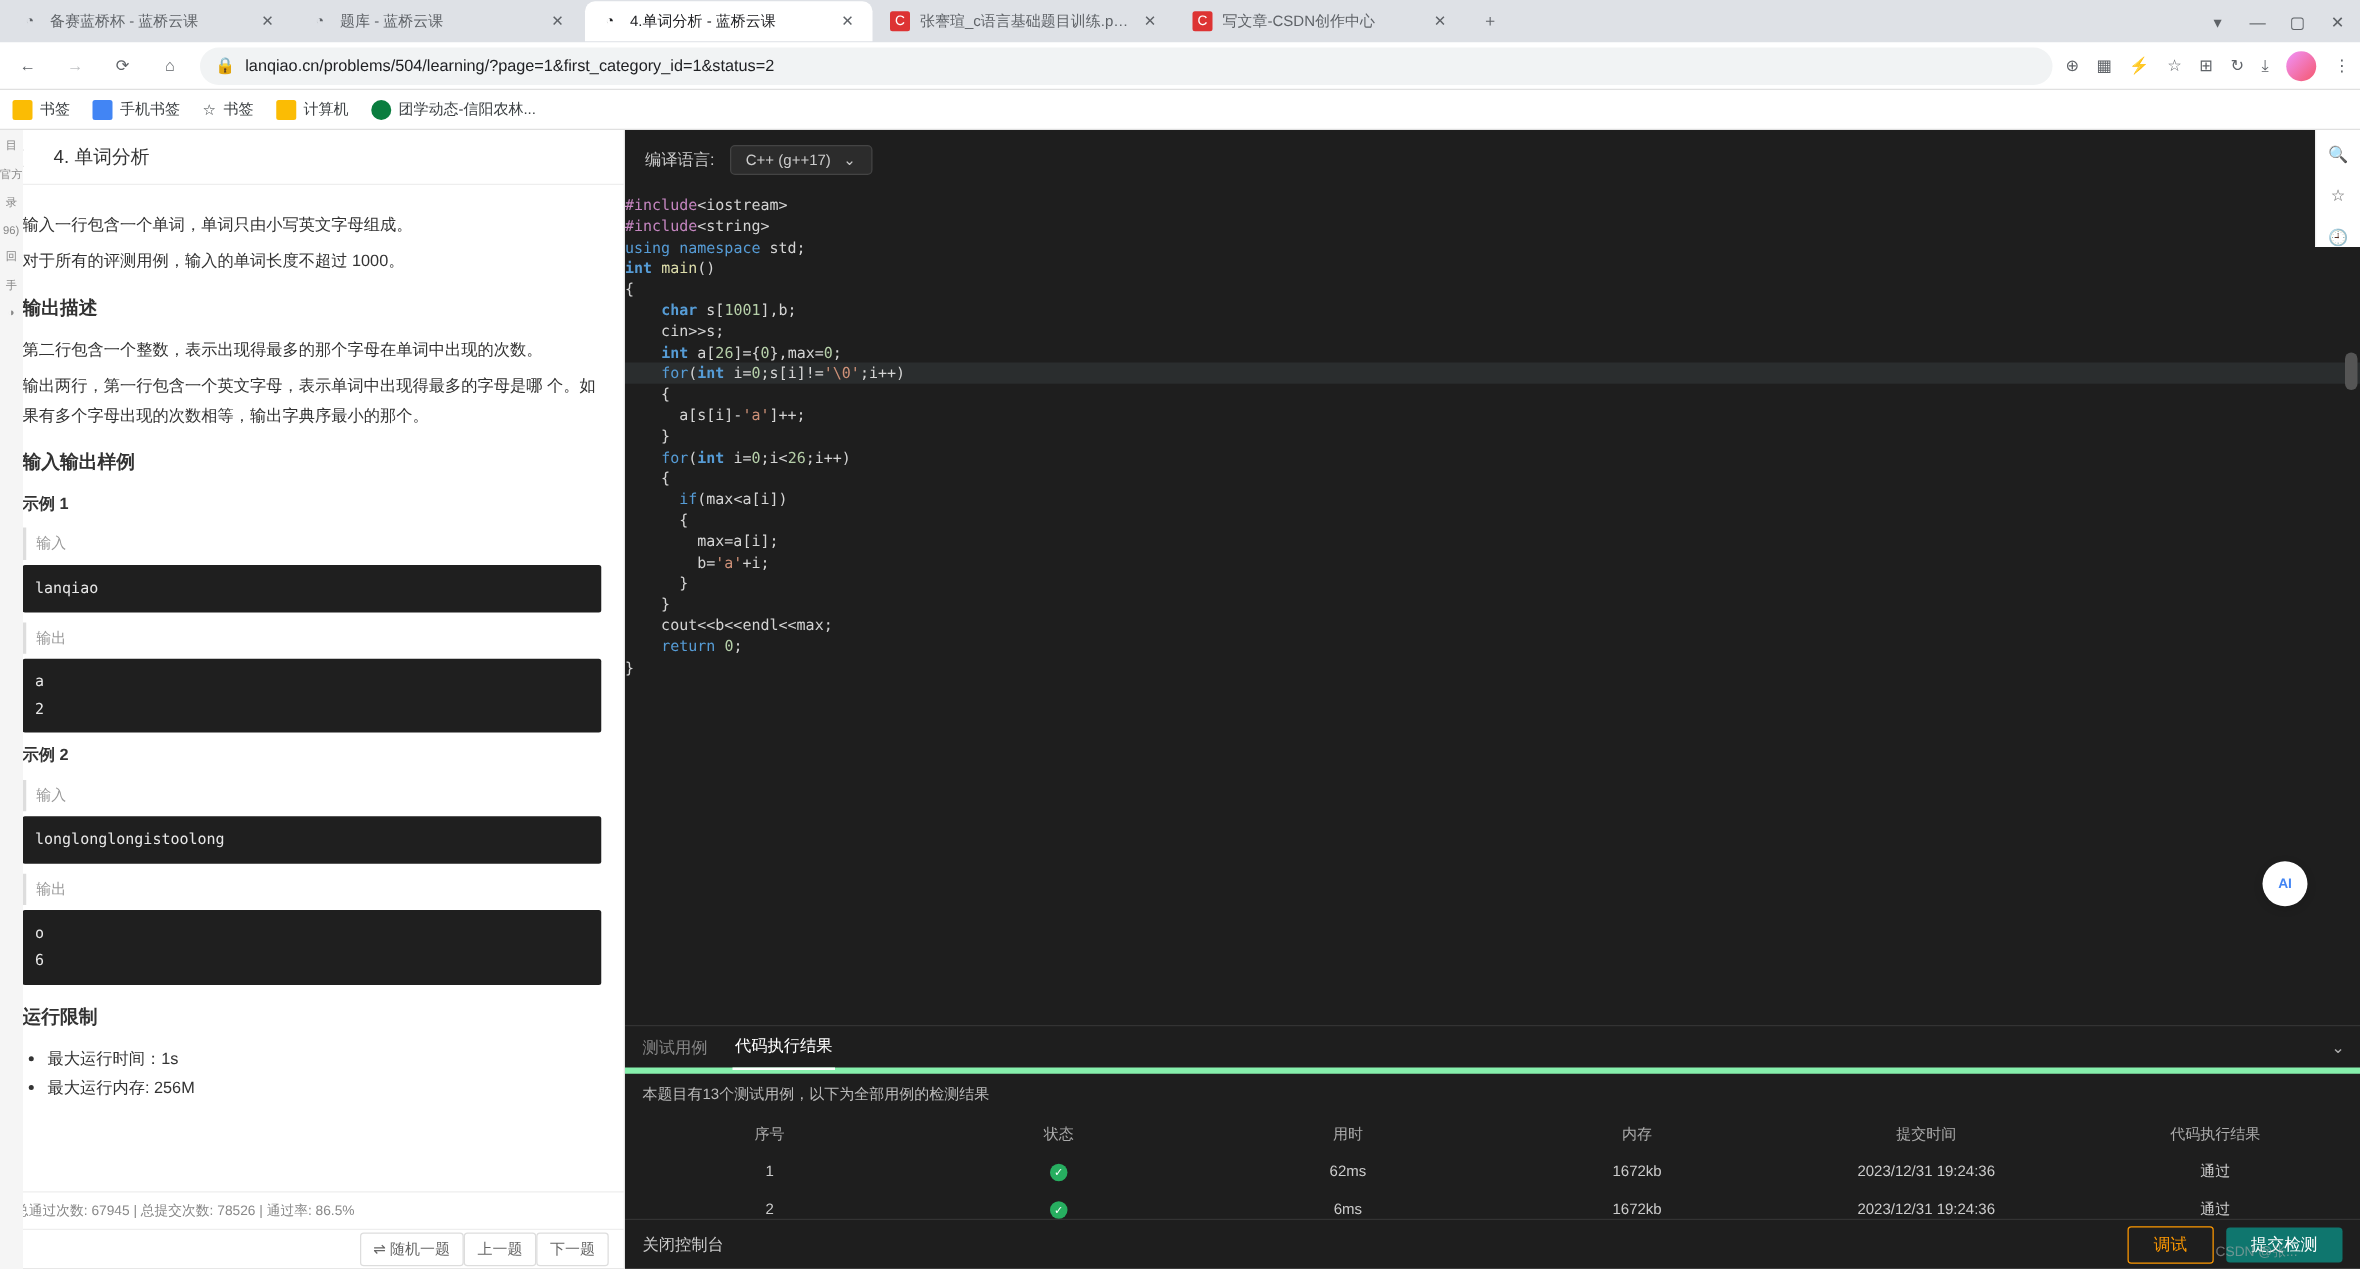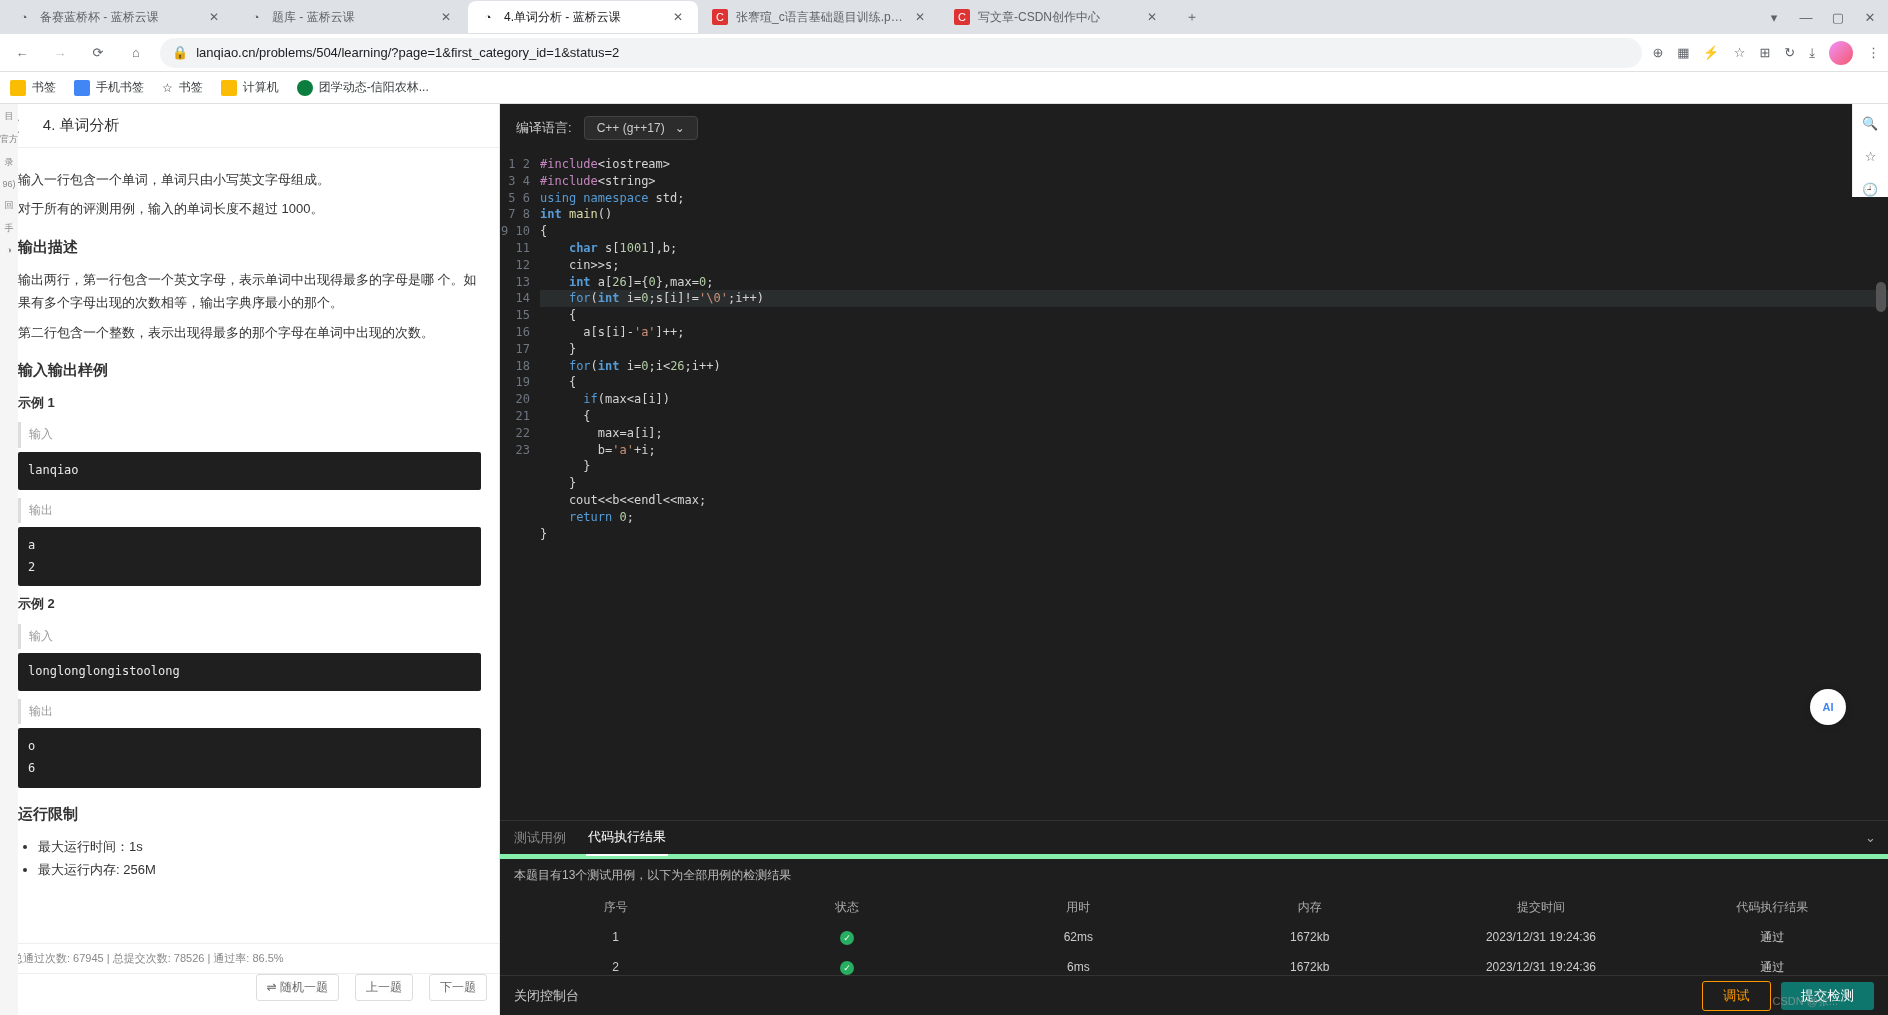--- a/index.html
+++ b/index.html
@@ -32,21 +32,21 @@
 .left { width: 500px; display: flex; flex-direction: column; border-right: 1px solid #e5e5e5; background: #fff; }
 .right { flex: 1; display: flex; flex-direction: column; background: #1e1e1e; position: relative; }
 
 .left-header { display: flex; align-items: center; height: 44px; padding: 0 14px; border-bottom: 1px solid #eee; font-size: 15px; color: #333; gap: 23px; }
 .left-body { flex: 1; overflow-y: auto; padding: 14px 18px; color: #333; font-size: 13px; line-height: 1.8; }
 .left-body h3 { font-size: 15px; font-weight: 700; margin: 12px 0 8px; }
 .left-body p { margin: 6px 0; }
 .sample-label { color: #999; font-size: 12px; border-left: 3px solid #ddd; padding: 2px 8px; margin: 8px 0 4px; }
 .code-block { background: #1f1f1f; color: #e8e8e8; padding: 8px 10px; font-family: Consolas, monospace; font-size: 12px; border-radius: 2px; white-space: pre; margin-bottom: 6px; }
 .left-stats { height: 30px; border-top: 1px solid #eee; display: flex; align-items: center; padding: 0 12px; font-size: 11px; color: #888; gap: 8px; }
-.left-footer { height: 42px; border-top: 1px solid #eee; display: flex; align-items: flex-start; justify-content: flex-end; padding: 0 12px; gap: 16px; }
+.left-footer { height: 32px; border-top: 1px solid #eee; display: flex; align-items: center; justify-content: flex-end; padding: 0 12px; gap: 0; }
 .lf-btn { border: 1px solid #ddd; background: #fff; padding: 4px 10px; font-size: 12px; color: #666; border-radius: 3px; cursor: pointer; }
 
 
 .ed-top { height: 48px; display: flex; align-items: center; padding: 0 16px; gap: 12px; color: #ccc; font-size: 13px; }
 .lang-sel { background: #2c2c2c; border: 1px solid #444; padding: 4px 12px; border-radius: 4px; display: flex; align-items: center; gap: 10px; font-size: 12px; }
 .settings-icon { margin-left: auto; color: #aaa; }
 
 .editor { flex: 1; display: flex; font-family: Consolas, monospace; font-size: 12px; overflow: hidden; position: relative; }
 .gutter { width: 40px; text-align: right; padding-right: 10px; color: #6e7681; user-select: none; line-height: 1.4; padding-top: 4px; }
 .code { flex: 1; color: #d4d4d4; line-height: 1.4; white-space: pre; padding-top: 4px; }
@@ -184,22 +184,22 @@
 <div class="main">
   <div class="left">
     <div class="left-header">
       <span>⟨</span>
       <span>4. 单词分析</span>
     </div>
     <div class="left-body">
       <p>输入一行包含一个单词，单词只由小写英文字母组成。</p>
       <p>对于所有的评测用例，输入的单词长度不超过 1000。</p>
       <h3>输出描述</h3>
+      <p>第二行包含一个整数，表示出现得最多的那个字母在单词中出现的次数。</p>
       <p>输出两行，第一行包含一个英文字母，表示单词中出现得最多的字母是哪 个。如果有多个字母出现的次数相等，输出字典序最小的那个。</p>
-      <p>第二行包含一个整数，表示出现得最多的那个字母在单词中出现的次数。</p>
       <h3>输入输出样例</h3>
       <p><b>示例 1</b></p>
       <div class="sample-label">输入</div>
       <div class="code-block">lanqiao</div>
       <div class="sample-label">输出</div>
       <div class="code-block">a
 2</div>
       <p><b>示例 2</b></p>
       <div class="sample-label">输入</div>
       <div class="code-block">longlonglongistoolong</div>
@@ -223,44 +223,20 @@
   <div class="right">
     <div class="ed-top">
       <span>编译语言:</span>
       <div class="lang-sel">
         <span>C++ (g++17)</span>
         <span>⌄</span>
       </div>
       <span class="settings-icon">⚙</span>
     </div>
     <div class="editor">
-      <div class="gutter" id="gutter">1
-2
-3
-4
-5
-6
-7
-8
-9
-10
-11
-12
-13
-14
-15
-16
-17
-18
-19
-20
-21
-22
-23
-</div>
       <div class="code" id="code"><span class="inc">#include</span>&lt;iostream&gt;
 <span class="inc">#include</span>&lt;string&gt;
 <span class="kw">using</span> <span class="kw">namespace</span> std;
 <span class="typ">int</span> <span class="fn">main</span>()
 {
     <span class="typ">char</span> s[<span class="num">1001</span>],b;
     cin&gt;&gt;s;
     <span class="typ">int</span> a[<span class="num">26</span>]={<span class="num">0</span>},max=<span class="num">0</span>;
 <span class="line-hl">    <span class="kw">for</span>(<span class="typ">int</span> i=<span class="num">0</span>;s[i]!=<span class="str">'\0'</span>;i++)</span>
     {

